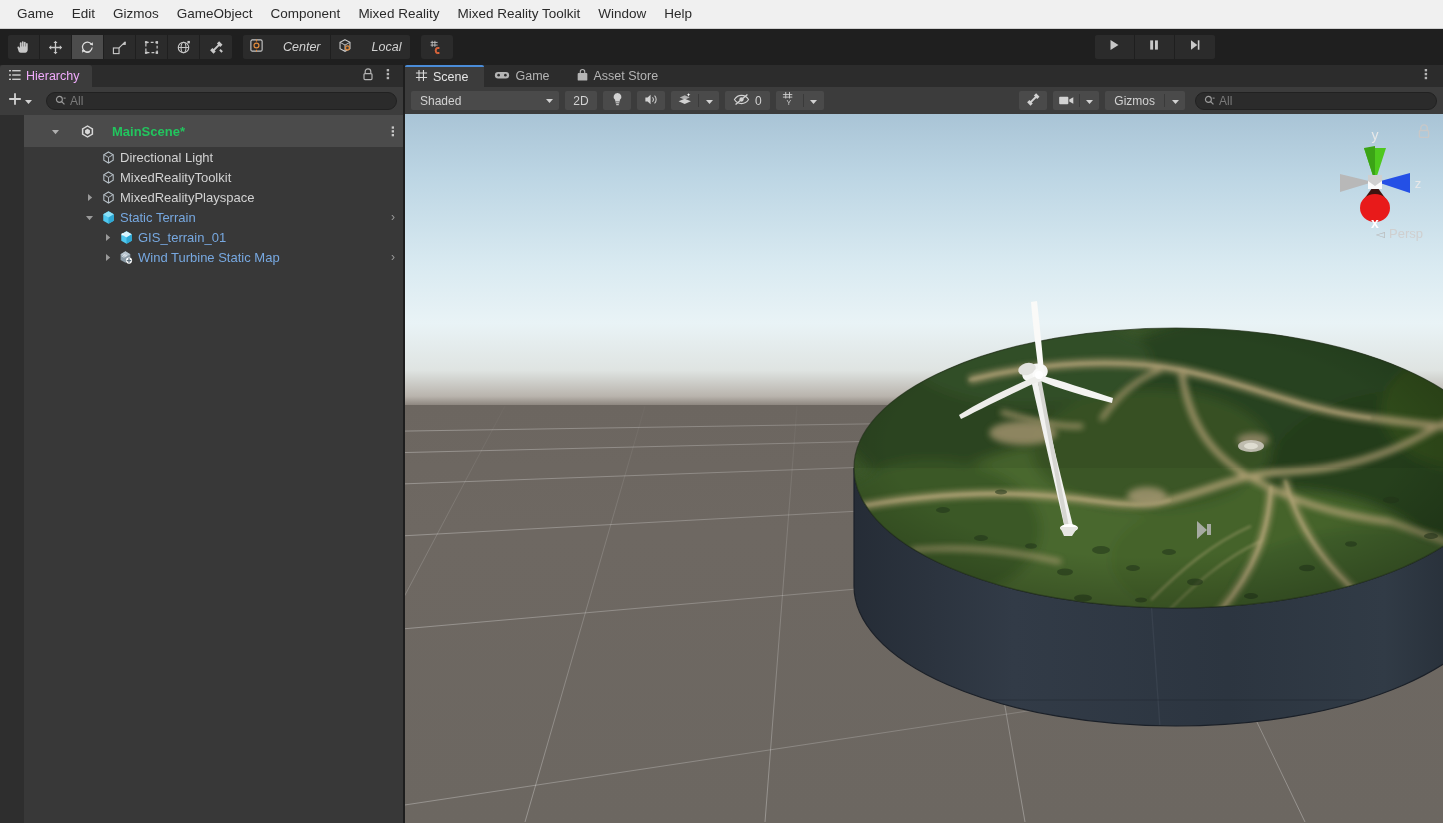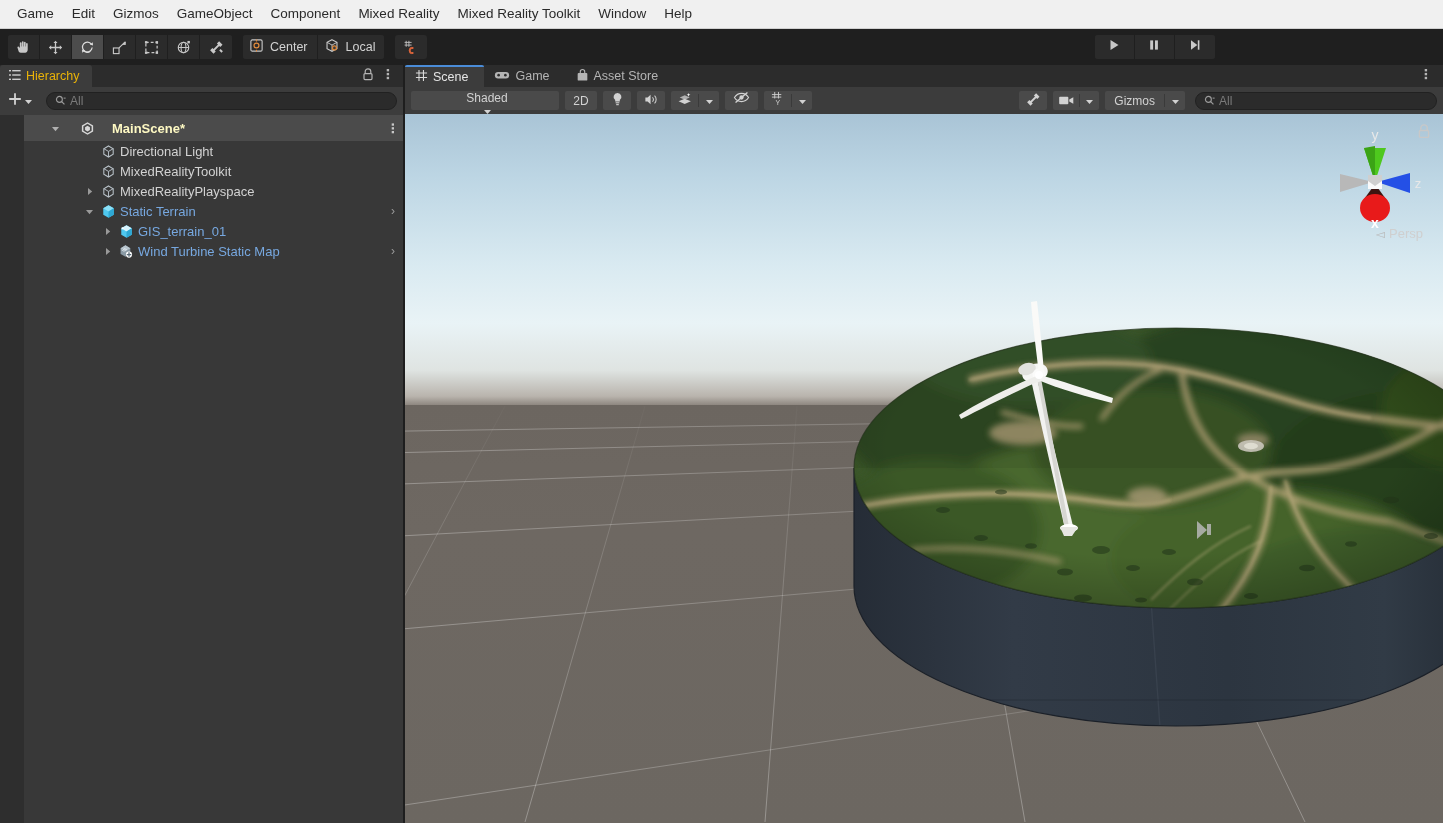--- a/index.html
+++ b/index.html
@@ -34,41 +34,41 @@
   .tgroup { display: flex; align-items: center; background: #2b2b2b; border-radius: 3px; overflow: hidden; height: 24px; }
   .tgroup + .tgroup { margin-left: 11px; }
   .tbtn {
     width: 32px; height: 24px; display: flex; align-items: center; justify-content: center;
     background: #2b2b2b; cursor: default; border-right: 1px solid #1f1f1f;
   }
   .tbtn:last-child { border-right: none; }
   .tbtn.active { background: #4c4c4c; }
   .tbtn svg { display: block; }
   .pivot-btn {
-    height: 24px; display: flex; align-items: center; gap: 6px;
+    height: 24px; display: flex; align-items: center; gap: 19px;
     padding: 0 9px 0 6px; background: #2b2b2b; color: #d2d2d2; font-size: 12.5px;
-    border-right: 1px solid #1f1f1f; cursor: default; white-space: nowrap;
+    border-right: 1px solid #1f1f1f; cursor: default; white-space: nowrap; font-style: italic;
   }
   .pivot-btn:last-child { border-right: none; }
   .playgroup { position: absolute; left: 50%; transform: translateX(-50%); display: flex;
     background: #2b2b2b; border-radius: 3px; overflow: hidden; height: 24px; margin-left: 433px; }
   .pbtn { width: 40px; height: 24px; display: flex; align-items: center; justify-content: center;
     background: #2b2b2b; border-right: 1px solid #1f1f1f; cursor: default; }
   .pbtn:last-child { border-right: none; }
 
   
   .bodyrow { flex: 1 1 auto; display: flex; min-height: 0; background: #1e1e1e; }
 
   
   .hierarchy { width: 405px; flex: 0 0 405px; display: flex; flex-direction: column;
      background: #383838; border-right: 2px solid #1e1e1e; min-height: 0; }
   .panel-tabbar { height: 22px; background: #2c2c2c; display: flex; align-items: stretch; position: relative; flex: 0 0 22px; }
   .panel-tab {
     display: flex; align-items: center; gap: 5px; padding: 0 12px 0 9px;
-    background: #3c3c3c; color: #eab308; font-size: 12.5px; cursor: default;
+    background: #3c3c3c; color: #f0abfc; font-size: 12.5px; cursor: default;
     border-top-left-radius: 3px; border-top-right-radius: 3px; position: relative;
   }
   .panel-tab-actions { margin-left: auto; display: flex; align-items: center; gap: 2px; padding-right: 6px; }
   .icon-btn { width: 18px; height: 18px; display: flex; align-items: center; justify-content: center; cursor: default; }
   .hier-search-row { height: 28px; background: #3c3c3c; display: flex; align-items: center;
      padding: 0 6px 0 4px; gap: 2px; flex: 0 0 28px; }
   .add-btn { display: flex; align-items: center; gap: 1px; padding: 0 3px; height: 20px; cursor: default; }
   .searchfield {
     flex: 1 1 auto; height: 18px; background: #2b2b2b; border: 1px solid #212121;
     border-radius: 9px; display: flex; align-items: center; padding: 0 8px; gap: 4px;
@@ -76,21 +76,21 @@
   }
   .searchfield .ph { color: #7a7a7a; font-size: 12px; }
   .tree-wrap { flex: 1 1 auto; display: flex; min-height: 0; }
   .tree-gutter { width: 24px; flex: 0 0 24px; background: #2e2e2e; }
   .tree { flex: 1 1 auto; background: #383838; overflow: hidden; position: relative; }
   .trow {
     height: 20px; display: flex; align-items: center; font-size: 13px;
     color: #d2d2d2; cursor: default; padding-right: 8px; position: relative;
     white-space: nowrap;
   }
-  .trow.scene-root { background: #4b4b4b; color: #fef9c3; font-weight: bold; height: 26px; gap: 13px; }
+  .trow.scene-root { background: #4b4b4b; color: #22c55e; font-weight: bold; height: 32px; gap: 13px; }
   .trow .tw { width: 17px; flex: 0 0 17px; display: flex; align-items: center; justify-content: center; }
   .trow .ico { width: 20px; flex: 0 0 20px; display: flex; align-items: center; justify-content: center; }
   .trow .lbl { padding-left: 2px; }
   .trow.prefab .lbl { color: #77a8e0; }
   .trow .open-arrow { margin-left: auto; color: #9a9a9a; font-size: 12px; padding-left: 8px; }
   .trow .kebab-h { margin-left: auto; display: flex; align-items: center; }
 
   
   .scenepanel { flex: 1 1 auto; display: flex; flex-direction: column; min-width: 0; background: #2c2c2c; }
   .scene-tabbar { height: 22px; background: #2c2c2c; display: flex; align-items: stretch; flex: 0 0 22px; }
@@ -99,21 +99,21 @@
     font-size: 12.5px; color: #b4b4b4; cursor: default; background: #2c2c2c; position: relative;
   }
   .stab.active { background: #3c3c3c; color: #e4e4e4; border-top: 2px solid #4a8cd8;
      border-top-left-radius: 2px; border-top-right-radius: 2px; padding-top: 0; }
   .stab-actions { margin-left: auto; display: flex; align-items: center; padding-right: 8px; }
   .scene-toolbar {
     height: 27px; background: #3c3c3c; display: flex; align-items: center; gap: 0;
     padding: 0 6px; flex: 0 0 27px;
   }
   .ctl { height: 19px; display: flex; align-items: center; background: #4a4a4a;
-     border-radius: 2px; cursor: default; color: #d2d2d2; font-size: 12px; flex-direction: column; }
+     border-radius: 2px; cursor: default; color: #d2d2d2; font-size: 12px; }
   .shaded-dd { width: 148px; justify-content: space-between; padding: 0 5px 0 9px; margin-right: 6px; }
   .btn2d { width: 32px; justify-content: center; margin-right: 6px; }
   .sq { width: 28px; justify-content: center; }
   .split-ctl { display: flex; align-items: stretch; background: #4a4a4a; border-radius: 2px; height: 19px; margin-left: 0; }
   .split-ctl .part { display: flex; align-items: center; justify-content: center; cursor: default; }
   .split-ctl .sep { width: 1px; background: #3a3a3a; margin: 3px 0; }
   .tb-gap { width: 6px; }
   .scene-search {
     width: 242px; height: 18px; background: #2b2b2b; border: 1px solid #212121; border-radius: 9px;
     display: flex; align-items: center; padding: 0 8px; gap: 4px;

